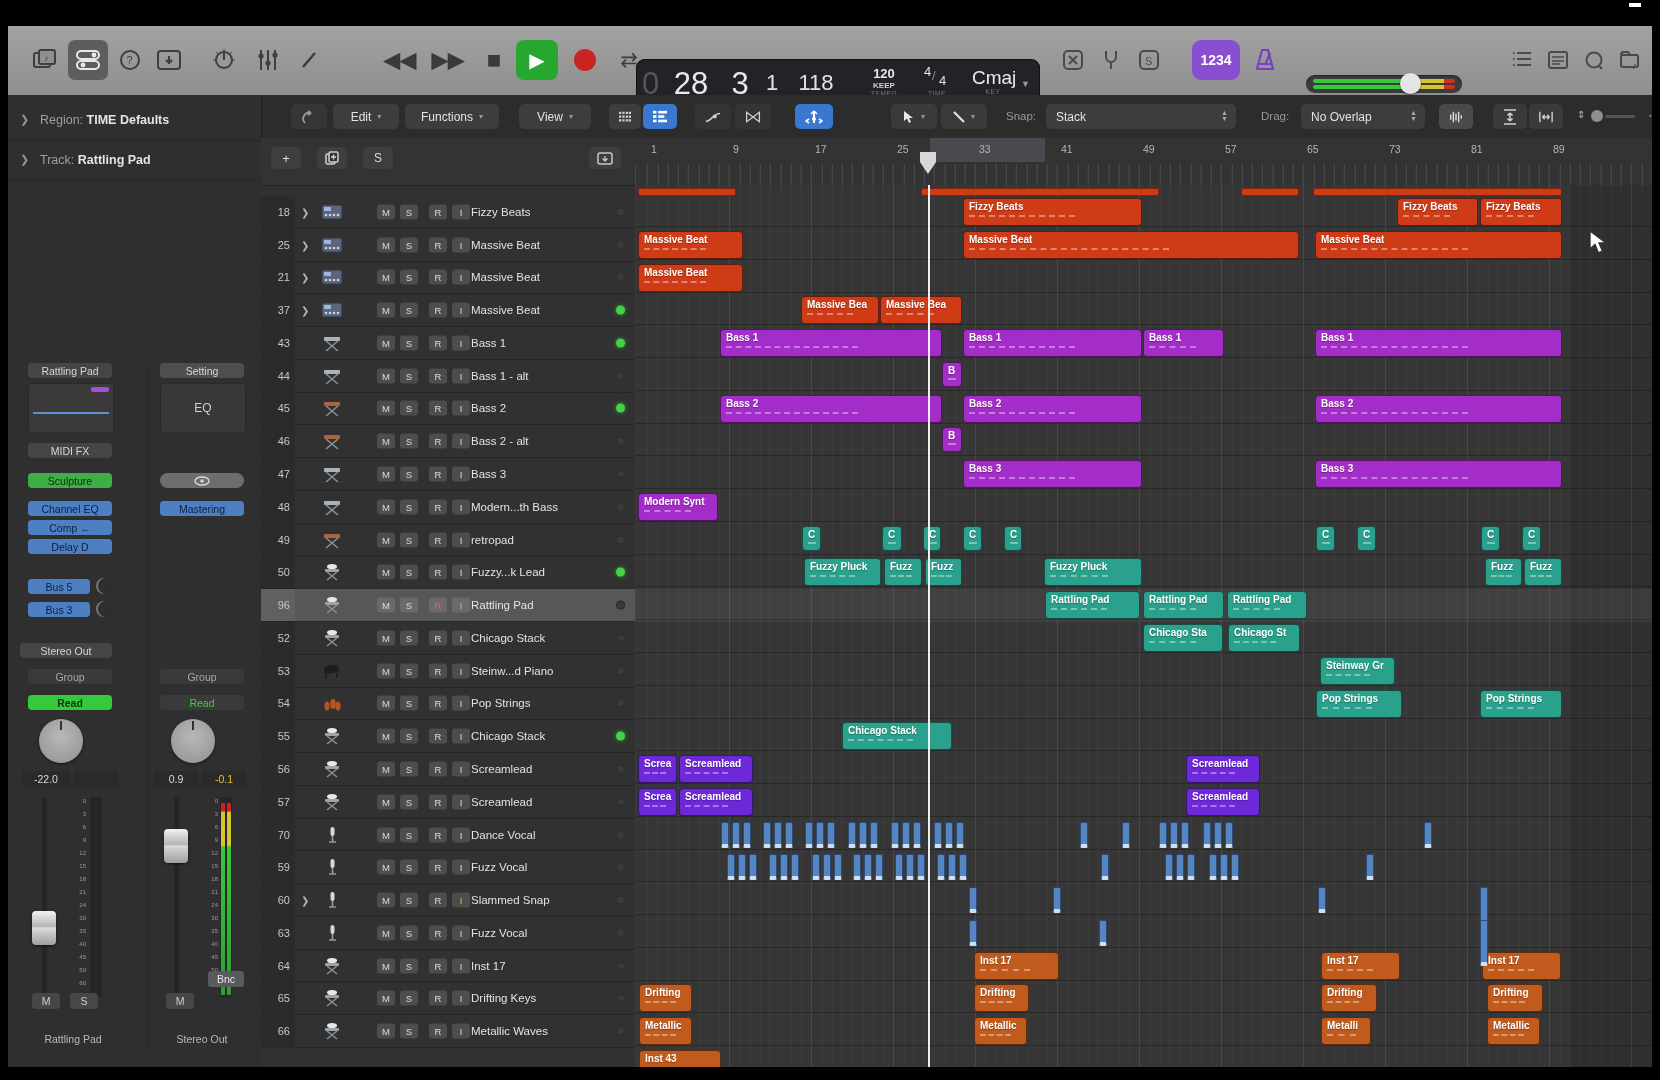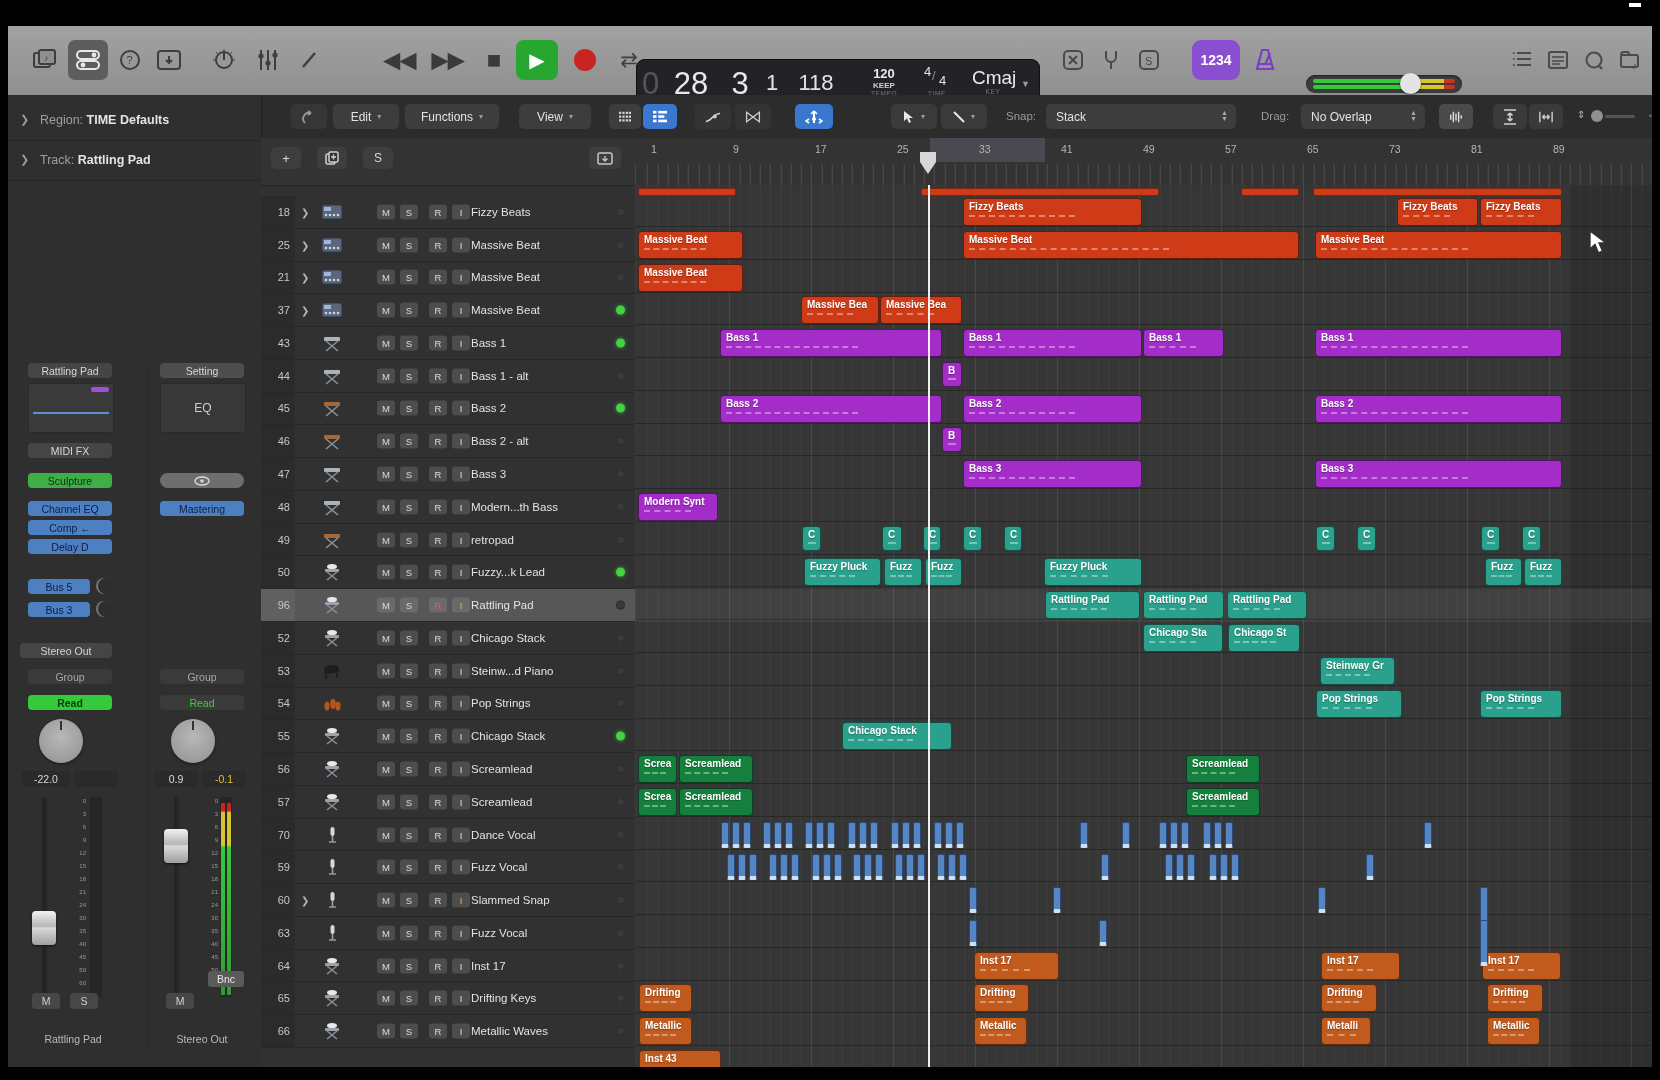--- a/index.html
+++ b/index.html
@@ -99,21 +99,21 @@
   #beyond{position:absolute;left:935px;top:0;width:82px;height:882px;background:rgba(0,0,0,.12);}
   #selband{position:absolute;left:0;width:1017px;height:32.77px;background:rgba(255,255,255,.06);}
   .region{position:absolute;border-radius:4px;box-sizing:border-box;border:1px solid rgba(10,10,10,.55);
     color:#fff;font-size:10px;font-weight:700;padding:2px 0 0 5px;overflow:hidden;white-space:nowrap;
     text-shadow:0 1px 1px rgba(0,0,0,.3);}
   .region i{position:absolute;left:5px;top:16px;width:60%;border-top:2px dashed rgba(255,255,255,.38);}
   .region.tiny i{width:8px;top:15px;}
   .orange{background:#cf3b17;}
   .purple{background:#a42cc8;}
   .teal{background:#2aa18c;}
-  .green{background:#15803d;color:#fff;}
+  .green{background:#6d28d9;color:#fff;}
   .brown{background:#c05a1d;}
   .chop{position:absolute;width:8px;border-radius:2px;background:#5585c2;border:1px solid #2c4a74;box-sizing:border-box;
     border-bottom:4px solid #cfe0f2;}
   #playline{position:absolute;top:0;bottom:0;width:1.5px;background:rgba(255,255,255,.92);}
   #playhead-marker{position:absolute;width:16px;height:22px;background:#d8d8d8;
     clip-path:polygon(0 0,100% 0,100% 45%,50% 100%,0 45%);}
   .sliver{position:absolute;top:3px;height:8px;border-radius:2px;background:#cf3b17;border:1px solid rgba(0,0,0,.4);box-sizing:border-box;}
   
   #cursor{left:1588px;top:230px;}
   .frame{background:#000;}

